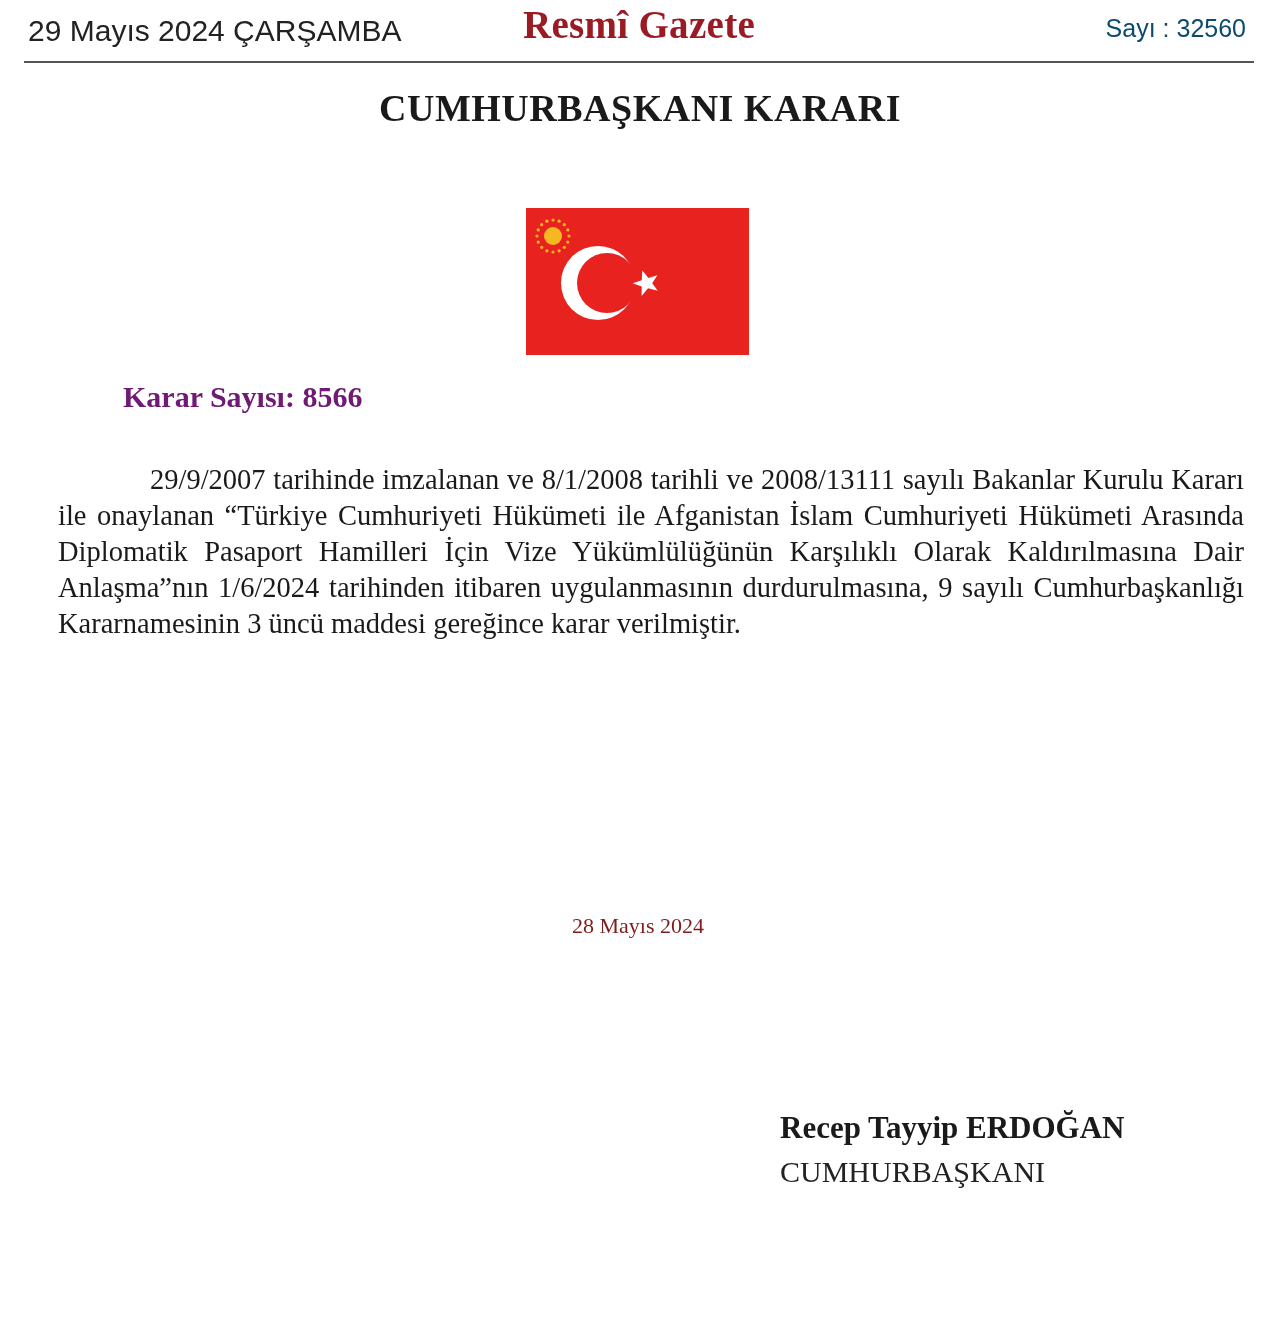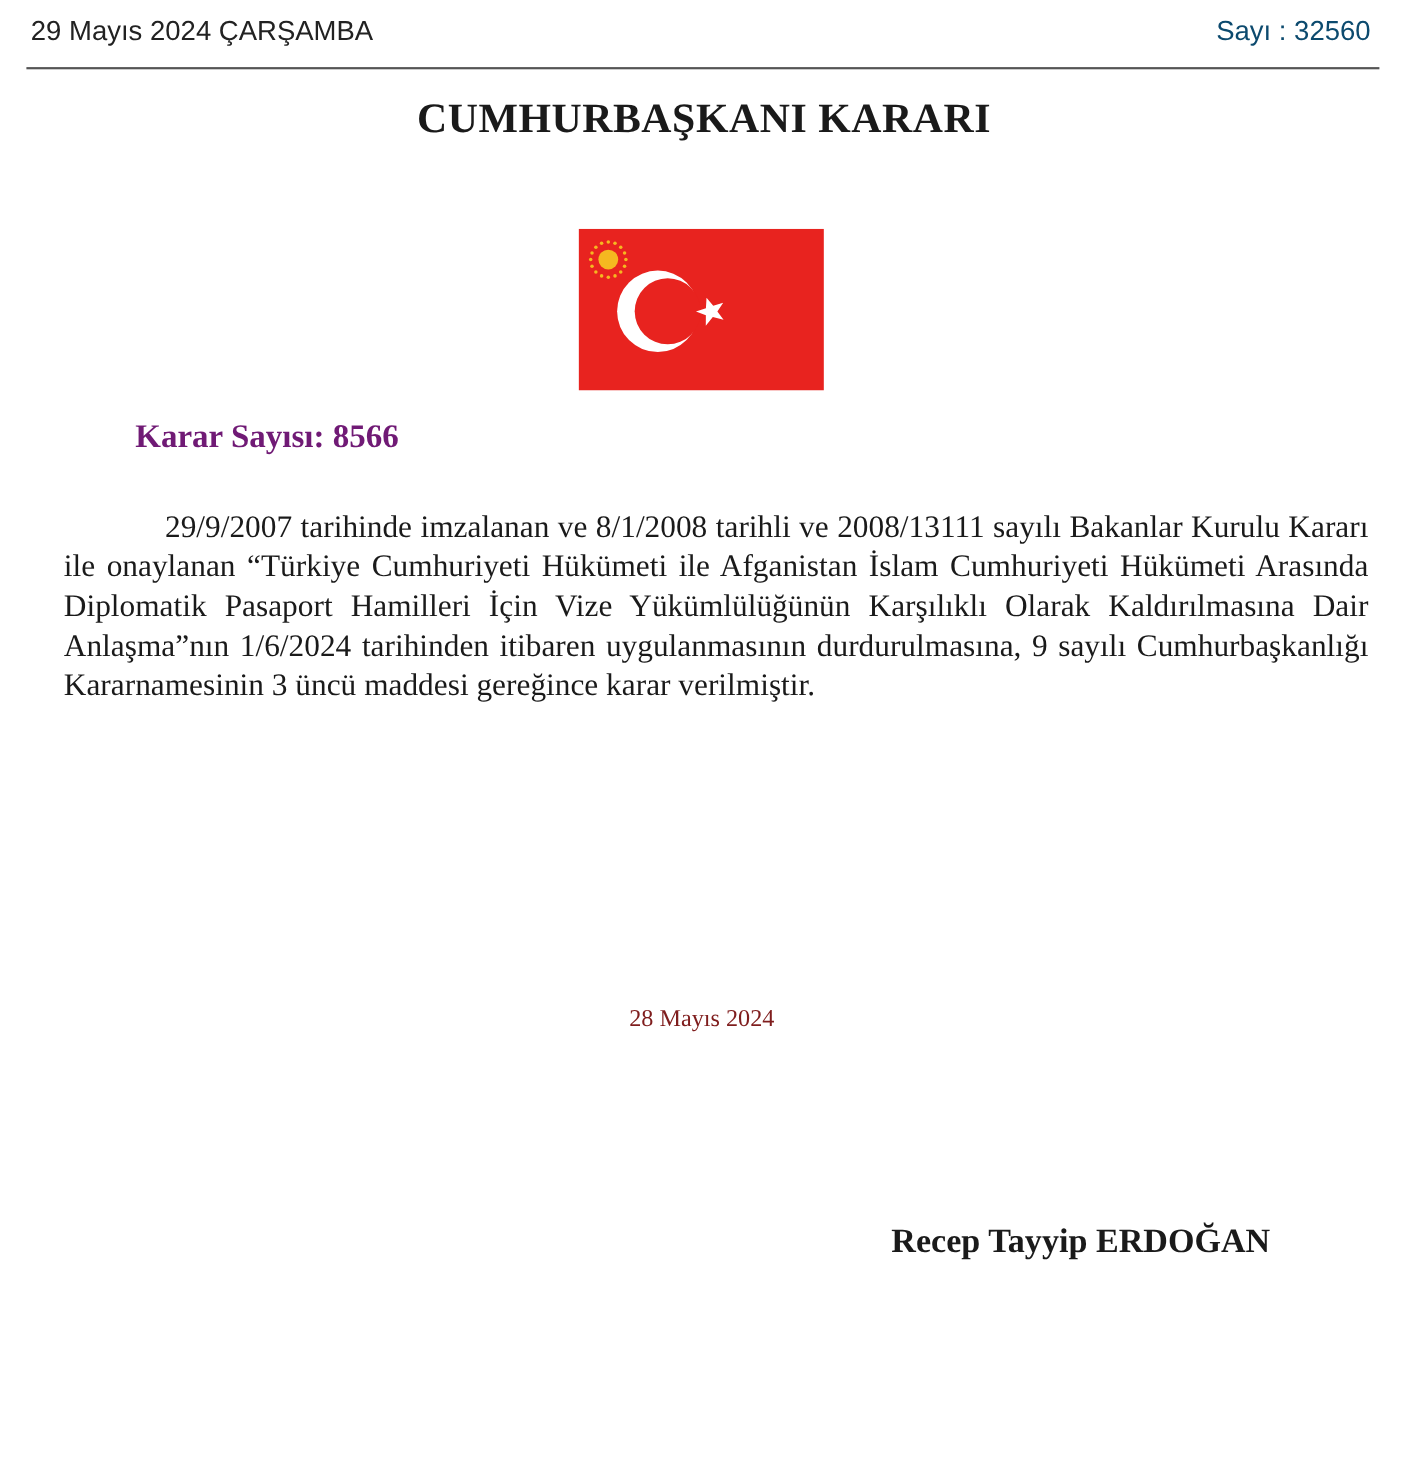--- a/index.html
+++ b/index.html
@@ -1,35 +1,36 @@
 <!DOCTYPE html>
 <html><head>
   <meta charset="utf-8">
   <style>
     html, body { margin: 0; padding: 0; background: #ffffff; }
     body { width: 1280px; height: 1340px; position: relative; overflow: hidden; color: #1a1a1a; }
     .header { position: absolute; left: 24px; top: 0; width: 1230px; height: 62px; }
-    .hdr-date { position: absolute; left: 4px; top: 14px; font-family: "Liberation Sans", sans-serif; font-size: 25px; color: #222; }
+    .hdr-date { position: absolute; left: 4px; top: 14px; font-family: "Liberation Sans", sans-serif; font-size: 30px; color: #222; }
     .hdr-title { position: absolute; left: 0; right: 0; top: 2px; text-align: center; font-family: "Liberation Serif", serif; font-weight: bold; font-size: 39px; color: #9b1b24; letter-spacing: 0.3px; }
     .hdr-issue { position: absolute; right: 8px; top: 14px; font-family: "Liberation Sans", sans-serif; font-size: 25px; color: #0c4a6e; }
     .hdr-rule { position: absolute; left: 24px; top: 61px; width: 1230px; height: 2px; background: #555; }
     .doc-title { position: absolute; left: 0; width: 1280px; top: 86px; text-align: center; font-family: "Liberation Serif", serif; font-weight: bold; font-size: 38px; color: #1a1a1a; letter-spacing: 0.5px; }
     .flag { position: absolute; left: 526px; top: 208px; width: 223px; height: 147px; }
     .decision-no { position: absolute; left: 123px; top: 380px; font-family: "Liberation Serif", serif; font-weight: bold; font-size: 30px; color: #701a75; }
     .body-text { position: absolute; left: 42px; top: 446px; width: 1186px; font-family: "Liberation Serif", serif; font-size: 28.5px; line-height: 36px; text-align: justify; text-indent: 92px; color: #1a1a1a; margin: 16px; }
     .sign-date { position: absolute; left: 0; width: 1276px; top: 913px; text-align: center; font-family: "Liberation Serif", serif; font-size: 22px; color: #7f1d1d; }
-    .signature { position: absolute; left: 780px; width: 405px; top: 1106px; text-align: center; }
+    .signature { position: absolute; left: 780px; width: 405px; top: 1106px; }
     .sig-name { font-family: "Liberation Serif", serif; font-weight: bold; font-size: 31px; color: #1a1a1a; line-height: 44px; }
     .sig-title { font-family: "Liberation Serif", serif; font-size: 30px; color: #222; line-height: 44px; }
   </style>
 </head>
 <body>
 
 <div class="header">
   <span class="hdr-date">29 Mayıs 2024 ÇARŞAMBA</span>
+  <div class="hdr-title">Resmî Gazete</div>
   <span class="hdr-issue">Sayı : 32560</span>
 </div>
 <div class="hdr-rule"></div>
 
 <div class="doc-title">CUMHURBAŞKANI KARARI</div>
 
 <div class="flag">
   <svg width="223" height="147" viewBox="0 0 223 147" xmlns="http://www.w3.org/2000/svg">
     <rect x="0" y="0" width="223" height="147" fill="#e8231f"></rect>
     <g>
@@ -60,13 +61,14 @@
 </div>
 
 <div class="decision-no">Karar Sayısı: 8566</div>
 
 <p class="body-text">29/9/2007 tarihinde imzalanan ve 8/1/2008 tarihli ve 2008/13111 sayılı Bakanlar Kurulu Kararı ile onaylanan “Türkiye Cumhuriyeti Hükümeti ile Afganistan İslam Cumhuriyeti Hükümeti Arasında Diplomatik Pasaport Hamilleri İçin Vize Yükümlülüğünün Karşılıklı Olarak Kaldırılmasına Dair Anlaşma”nın 1/6/2024 tarihinden itibaren uygulanmasının durdurulmasına, 9 sayılı Cumhurbaşkanlığı Kararnamesinin 3 üncü maddesi gereğince karar verilmiştir.</p>
 
 <div class="sign-date">28 Mayıs 2024</div>
 
 <div class="signature">
   <div class="sig-name">Recep Tayyip ERDOĞAN</div>
+  <div class="sig-title">CUMHURBAŞKANI</div>
 </div>
 
 </body></html>

